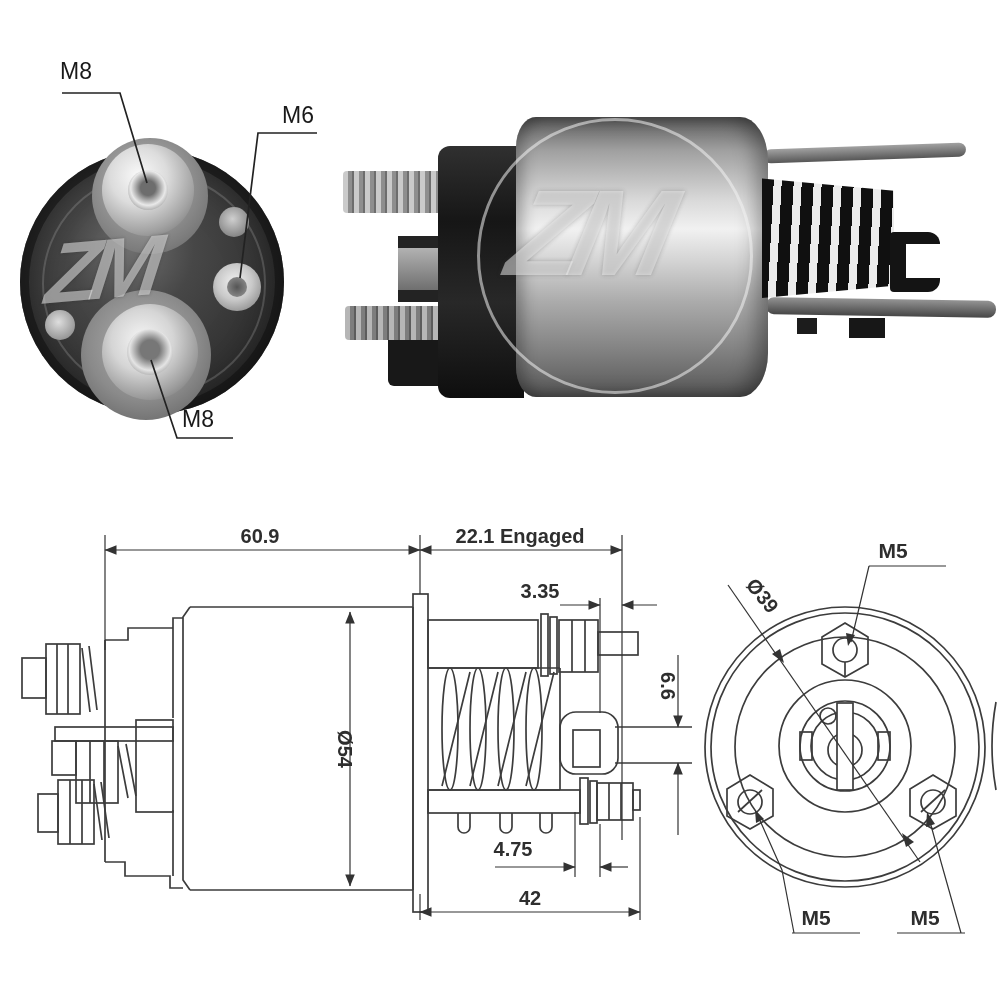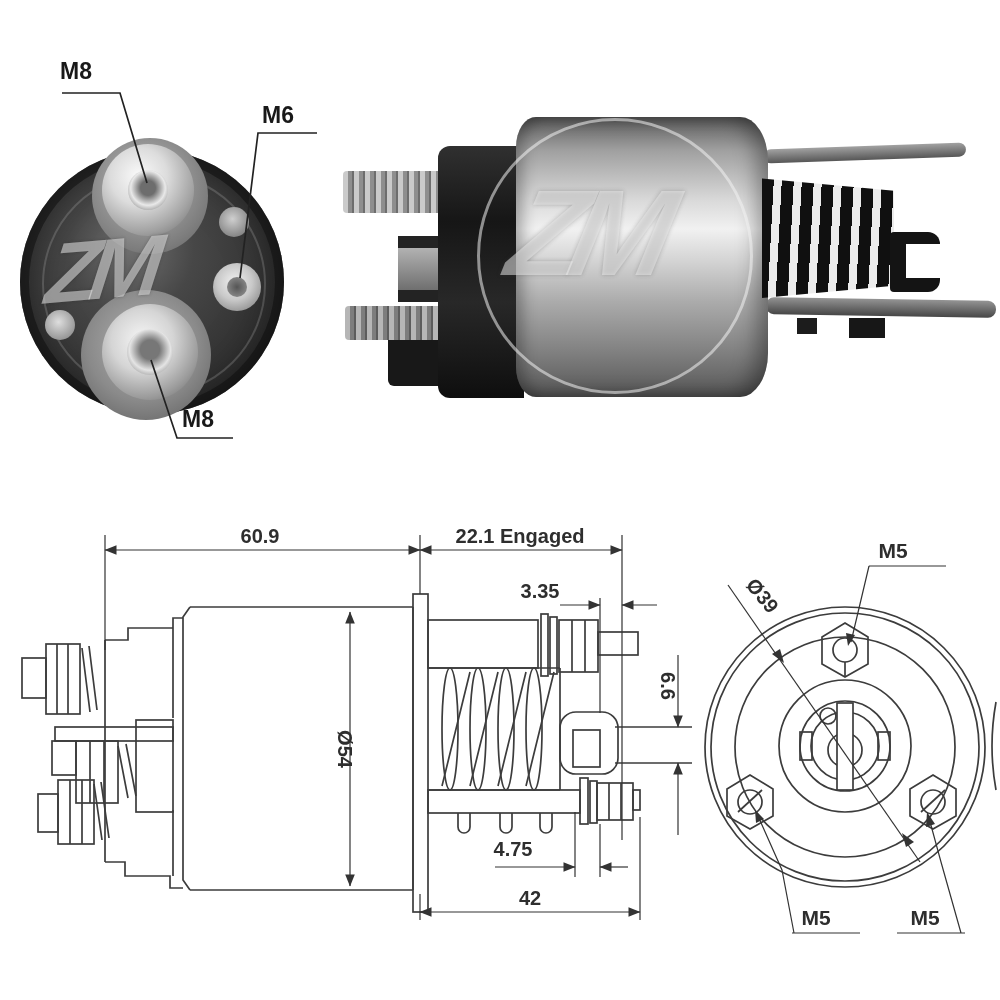--- a/index.html
+++ b/index.html
@@ -60,21 +60,21 @@
   .fork-photo{left:890px;top:232px;width:50px;height:60px;border-radius:4px 12px 12px 4px;background:#141414;}
   .fork-notch{left:906px;top:244px;width:34px;height:34px;background:#ffffff;}
   .tab1{left:797px;top:318px;width:20px;height:16px;background:#1c1c1c;}
   .tab2{left:849px;top:318px;width:36px;height:20px;background:#171717;}
   .wm-ring{left:477px;top:118px;width:270px;height:270px;border:3px solid rgba(242,242,242,.55);}
   .wm-side{left:512px;top:172px;font-style:italic;font-weight:900;font-size:122px;line-height:1;
     color:rgba(240,240,240,.5);letter-spacing:-14px;transform:skewX(-12deg);
     text-shadow:0 0 4px rgba(60,60,60,.3);}
 
   
-  .photo-label{font-weight:700;font-size:23px;color:#191919;}
+  .photo-label{font-weight:400;font-size:23px;color:#191919;}
   svg.overlay{left:0;top:0;z-index:8;pointer-events:none;}
   .lbl{z-index:9;}
   svg text{font-family:"Liberation Sans",sans-serif;fill:#2e2e2e;}
   .dimtxt{font-size:20px;font-weight:600;}
   .m5txt{font-size:21px;font-weight:700;}
 </style>
 </head>
 <body>
 
 <div class="page">
@@ -108,21 +108,21 @@
     <div class="abs spring-photo"></div>
     <div class="abs fork-photo"></div>
     <div class="abs fork-notch"></div>
     <div class="abs tab1"></div>
     <div class="abs tab2"></div>
     <div class="abs circ wm-ring"></div>
     <div class="abs wm-side">ZM</div>
   </div>
 
   <div class="abs lbl photo-label" style="left:60px;top:58px;">M8</div>
-  <div class="abs lbl photo-label" style="left:262px;top:102px;">M6</div>
+  <div class="abs lbl photo-label" style="left:282px;top:102px;">M6</div>
   <div class="abs lbl photo-label" style="left:182px;top:406px;">M8</div>
 
   <svg class="abs overlay" width="1000" height="1000" viewBox="0 0 1000 1000">
     <defs>
       <marker id="arw" markerWidth="11" markerHeight="9" refX="9.6" refY="4" orient="auto-start-reverse">
         <path d="M0,0 L10,4 L0,8 Z" fill="#333"></path>
       </marker>
     </defs>
 
     <g stroke="#222" stroke-width="1.7" fill="none">

